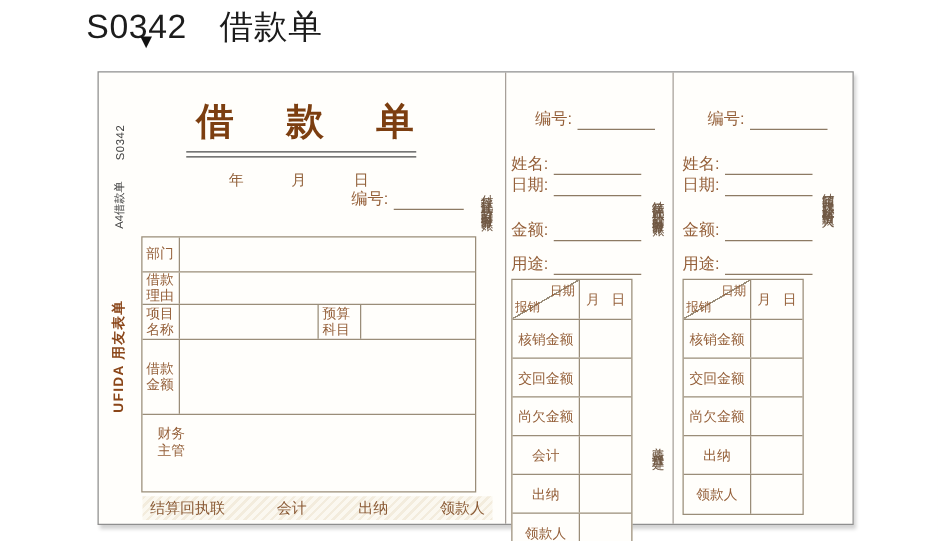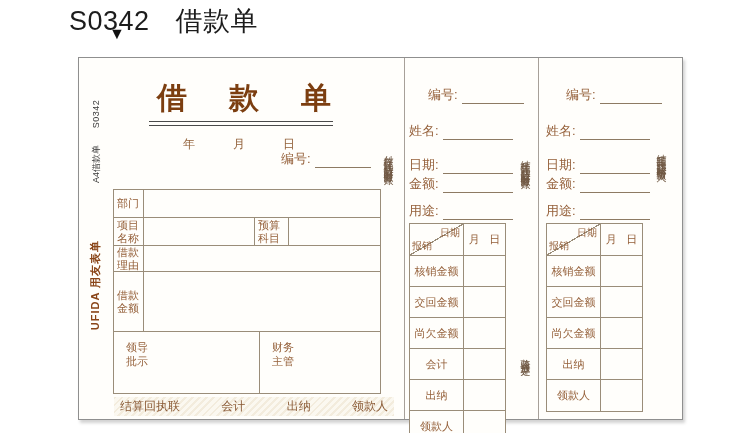--- a/index.html
+++ b/index.html
@@ -65,21 +65,21 @@
   .appr-fin{flex:1;align-items:flex-start;padding-top:8px;padding-left:12px;border-right:none;}
   .sigrow{position:absolute;left:35px;top:339px;width:280px;height:19px;display:flex;justify-content:space-between;
           align-items:center;padding:0 6px;box-sizing:border-box;font-size:12px;color:#8a5a35;
           background:repeating-linear-gradient(135deg,#f3ecdd 0px,#f3ecdd 2px,#fbf8f0 2px,#fbf8f0 5px);}
 
   
   .p-num-m{left:349px;top:28px;} .p-num-m .uline{width:62px;}
   .f-m{left:330px;} .f-m .uline{width:70px;}
   .p-num-r{left:487px;top:28px;} .p-num-r .uline{width:62px;}
   .f-r{left:467px;} .f-r .uline{width:70px;}
-  .ftop1{top:64px;} .ftop2{top:98px;justify-content:center;} .ftop3{top:117px;} .ftop4{top:144px;}
+  .ftop1{top:64px;} .ftop2{top:81px;justify-content:center;} .ftop3{top:117px;} .ftop4{top:144px;}
 
   .ptable{position:absolute;top:165px;width:97px;border:1px solid #9a8d79;background:#fffefb;
           box-sizing:border-box;font-size:11px;color:#95603a;}
   .ptable.mid{left:330px;} .ptable.right{left:467px;}
   .prow{display:flex;border-bottom:1px solid #9a8d79;box-sizing:border-box;}
   .prow:last-child{border-bottom:none;}
   .plbl{flex:0 0 54px;width:54px;border-right:1px solid #9a8d79;display:flex;align-items:center;
         justify-content:center;box-sizing:border-box;text-align:center;}
   .pval{flex:1;}
   .prow.h{height:31px;} .prow.hd{height:32px;}
@@ -120,45 +120,42 @@
     <div class="fieldrow l-num">
       <span>编号:</span>
       <span class="uline"></span>
     </div>
 
     <div class="ltable">
       <div class="row r1">
         <div class="lcell lab30">部门</div>
         <div class="lcell last flexfill"></div>
       </div>
+      <div class="row r3">
+        <div class="lcell lab30">
+            <span class="two">借款理由</span>
+          </div>
+        <div class="lcell last flexfill"></div>
+      </div>
       <div class="row r2">
         <div class="lcell lab30">
             <span class="two">项目名称</span>
           </div>
         <div class="lcell proj-blank"></div>
         <div class="lcell budget-lab">
             <span class="two">预算科目</span>
           </div>
         <div class="lcell last flexfill"></div>
       </div>
-      <div class="row r3">
-        <div class="lcell lab30">
-            <span class="two">借款理由</span>
-          </div>
-        <div class="lcell last flexfill"></div>
-      </div>
       <div class="row r4">
         <div class="lcell lab30">
             <span class="two">借款金额</span>
           </div>
       </div>
       <div class="row r5">
-        <div class="lcell appr-lead">
-            <span class="two">领导批示</span>
-          </div>
         <div class="lcell appr-fin last">
             <span class="two">财务主管</span>
           </div>
       </div>
     </div>
 
     <div class="sigrow">
       <span>结算回执联</span>
       <span>会计</span>
       <span>出纳</span>

